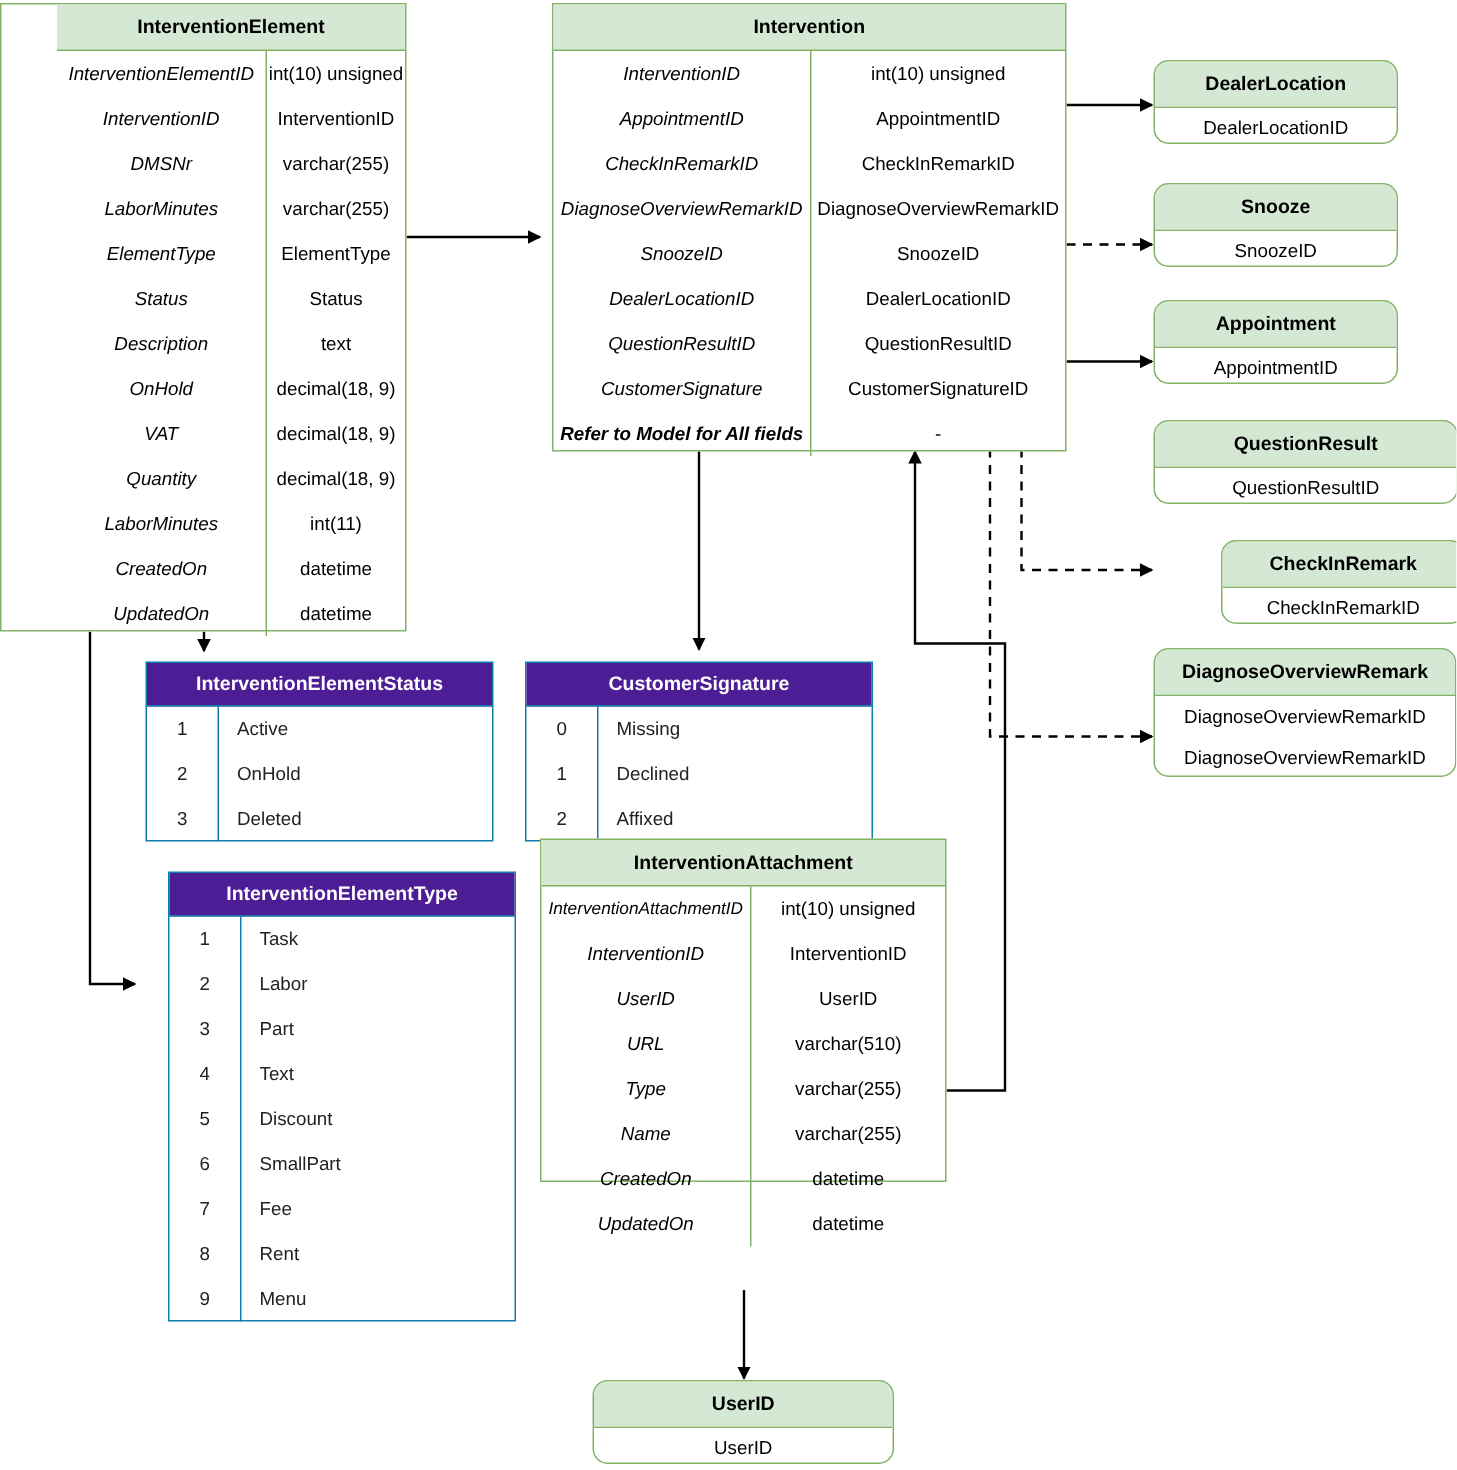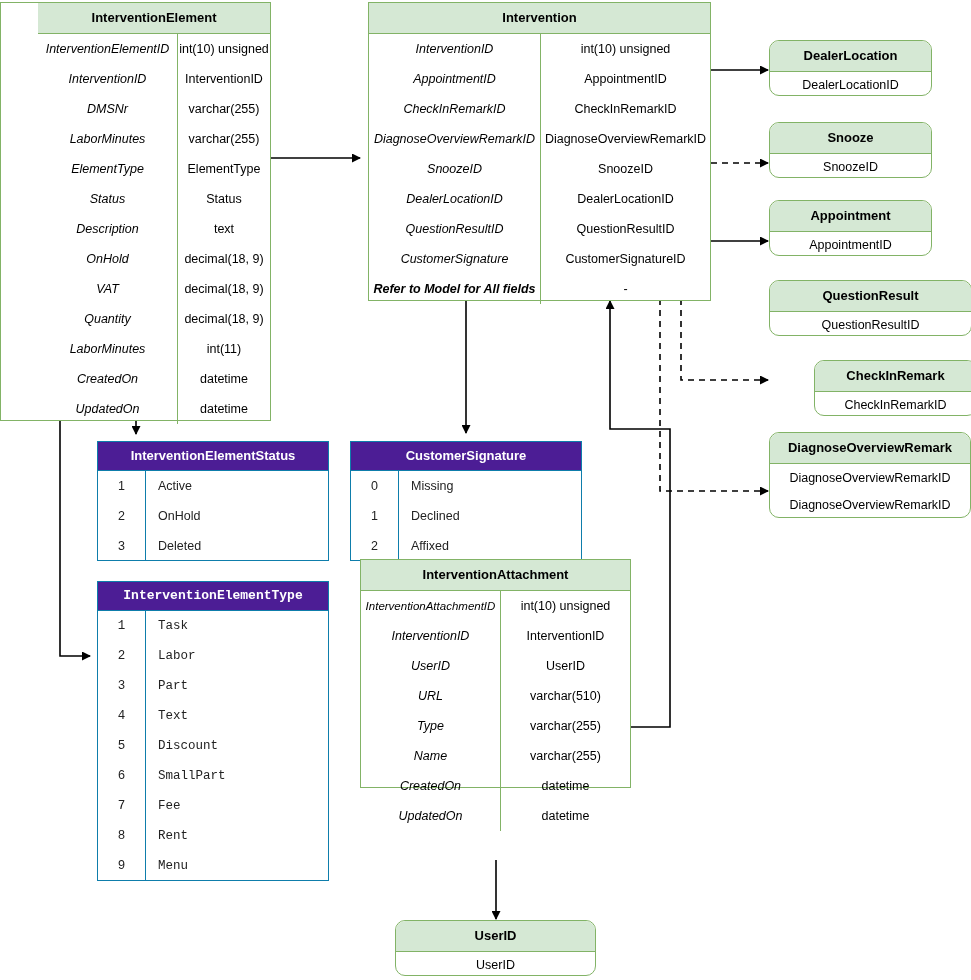--- a/index.html
+++ b/index.html
@@ -274,21 +274,21 @@
         <div class="ecell k">2</div>
       </div>
       <div class="valcol">
         <div class="ecell v">Missing</div>
         <div class="ecell v">Declined</div>
         <div class="ecell v">Affixed</div>
       </div>
     </div>
   </div>
 
-  <div class="ent blue" style="left:97px; top:581px; width:232px; height:300px;font-family:Liberation Mono, monospace;">
+  <div class="ent blue" style="left:112px; top:581px; width:232px; height:300px;">
     <div class="hdr">InterventionElementType</div>
     <div class="enumbody">
       <div class="keycol">
         <div class="ecell k">1</div>
         <div class="ecell k">2</div>
         <div class="ecell k">3</div>
         <div class="ecell k">4</div>
         <div class="ecell k">5</div>
         <div class="ecell k">6</div>
         <div class="ecell k">7</div>

